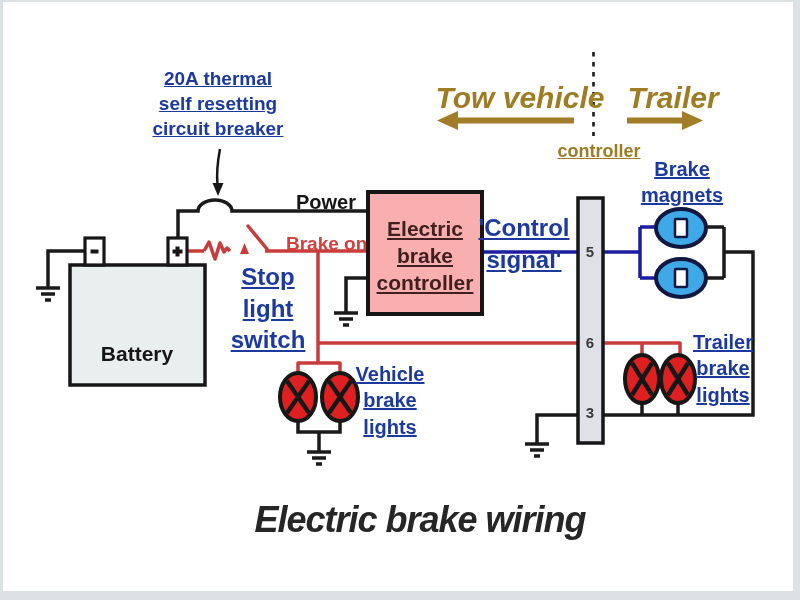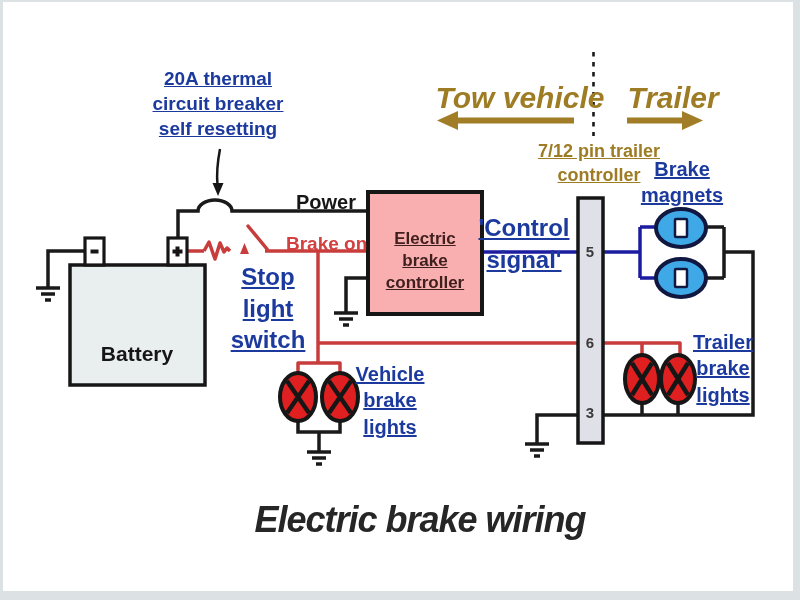--- a/index.html
+++ b/index.html
@@ -121,49 +121,48 @@
     <rect x="454" y="117.5" width="120" height="6"></rect>
     <polygon points="437,120.5 458,111 458,130"></polygon>
     <rect x="627" y="117.5" width="58" height="6"></rect>
     <polygon points="703,120.5 682,111 682,130"></polygon>
   </g>
   <line x1="593.5" y1="52" x2="593.5" y2="136" stroke="#1a1a1a" stroke-width="2.6" stroke-dasharray="4.5 5.5"></line>
 </svg>
 
 <div class="lbl blue" style="left:218px;top:66px;font-size:19px;">
   <span>20A thermal</span>
+  <span>self resetting</span>
   <span>circuit breaker</span>
-  <span>self resetting</span>
 </div>
 
 <div class="lbl left black" style="left:296px;top:189px;font-size:20px;text-align:center;">Power</div>
 
 <div class="lbl left red" style="left:286px;top:231px;font-size:19px;">Brake on</div>
 
 <div class="lbl blue" style="left:268px;top:261px;font-size:24px;">
   <span>Stop</span>
   <span>light</span>
   <span>switch</span>
 </div>
 
 <div class="lbl black" style="left:137px;top:320px;font-size:21px;margin-top:20px;">Battery</div>
 
-<div class="lbl maroon" style="left:425px;top:228px;font-size:17px;line-height:1.28;">
+<div class="lbl maroon" style="left:425px;top:216px;font-size:21px;line-height:1.28;">
   <span>Electric</span>
   <span>brake</span>
   <span>controller</span>
 </div>
 
 <div class="lbl blue" style="left:524px;top:212px;font-size:24px;">
   <span>'Control</span>
   <span>signal'</span>
 </div>
 
 <div class="lbl gold" style="left:587px;top:140px;font-size:18px;font-style:normal;">
-  <span>7/12 pin trailer</span>
   <span>controller</span>
 </div>
 
 <div class="lbl gold" style="left:508px;top:78px;font-size:30px;">Tow vehicle</div>
 <div class="lbl gold" style="left:661px;top:78px;font-size:30px;">Trailer</div>
 
 <div class="lbl blue" style="left:682px;top:156px;font-size:20px;">
   <span>Brake</span>
   <span>magnets</span>
 </div>

